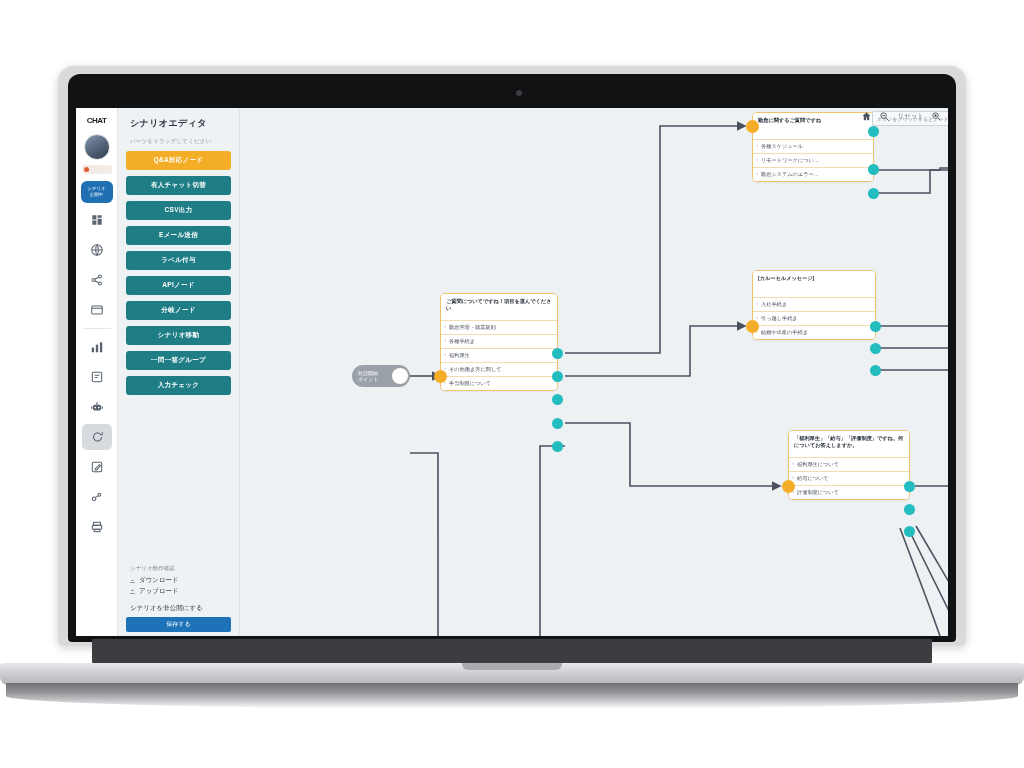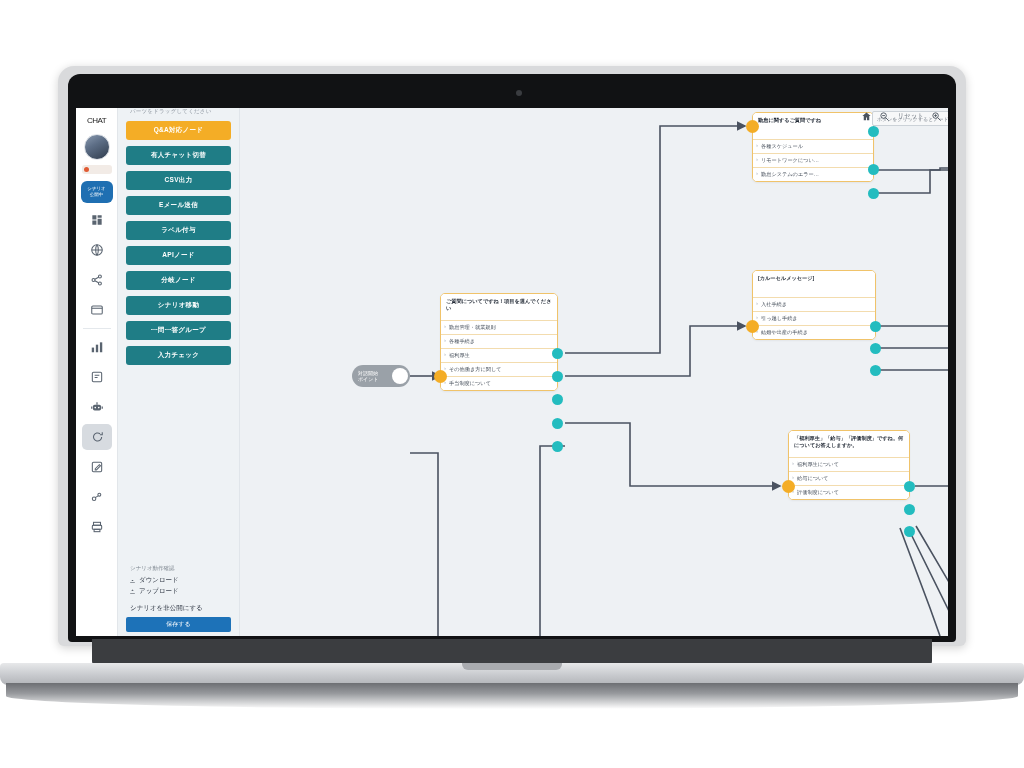--- a/index.html
+++ b/index.html
@@ -87,21 +87,21 @@
     width: 42px;
     background: #ffffff;
     border-right: 1px solid #e2e6ea;
     display: flex; flex-direction: column; align-items: center;
     padding-top: 4px;
     flex: 0 0 42px;
   }
   .rail-logo {
     width: 36px; height: 16px;
     display: flex; align-items: center; justify-content: center;
-    font-size: 8px; font-weight: normal; color: #1a1a1a;
+    font-size: 8px; font-weight: bold; color: #1a1a1a;
     letter-spacing: -0.5px;
     filter: blur(0.5px);
   }
   .rail-avatar {
     width: 26px; height: 26px; border-radius: 50%;
     margin-top: 6px;
     background: linear-gradient(150deg,#8a9ab0 0%, #5d6e86 40%, #2f3b4c 100%);
     border: 1px solid #dfe3e8;
   }
   .rail-chip {
@@ -391,20 +391,21 @@
         <div class="rail-icon">
           <svg viewBox="0 0 24 24" fill="none" stroke="currentColor" stroke-width="1.8">
               <rect x="6" y="4" width="12" height="5"></rect>
               <rect x="4" y="9" width="16" height="7" rx="1.5"></rect>
               <rect x="7" y="16" width="10" height="4"></rect>
             </svg>
         </div>
       </div>
 
       <div id="palette">
+        <div id="palette-title">シナリオエディタ</div>
         <div id="palette-hint">パーツをドラッグしてください</div>
 
         <div class="palette-btn accent">Q&amp;A対応ノード</div>
         <div class="palette-btn teal">有人チャット切替</div>
         <div class="palette-btn teal">CSV出力</div>
         <div class="palette-btn teal">Eメール送信</div>
         <div class="palette-btn teal">ラベル付与</div>
         <div class="palette-btn teal">APIノード</div>
         <div class="palette-btn teal">分岐ノード</div>
         <div class="palette-btn teal">シナリオ移動</div>

